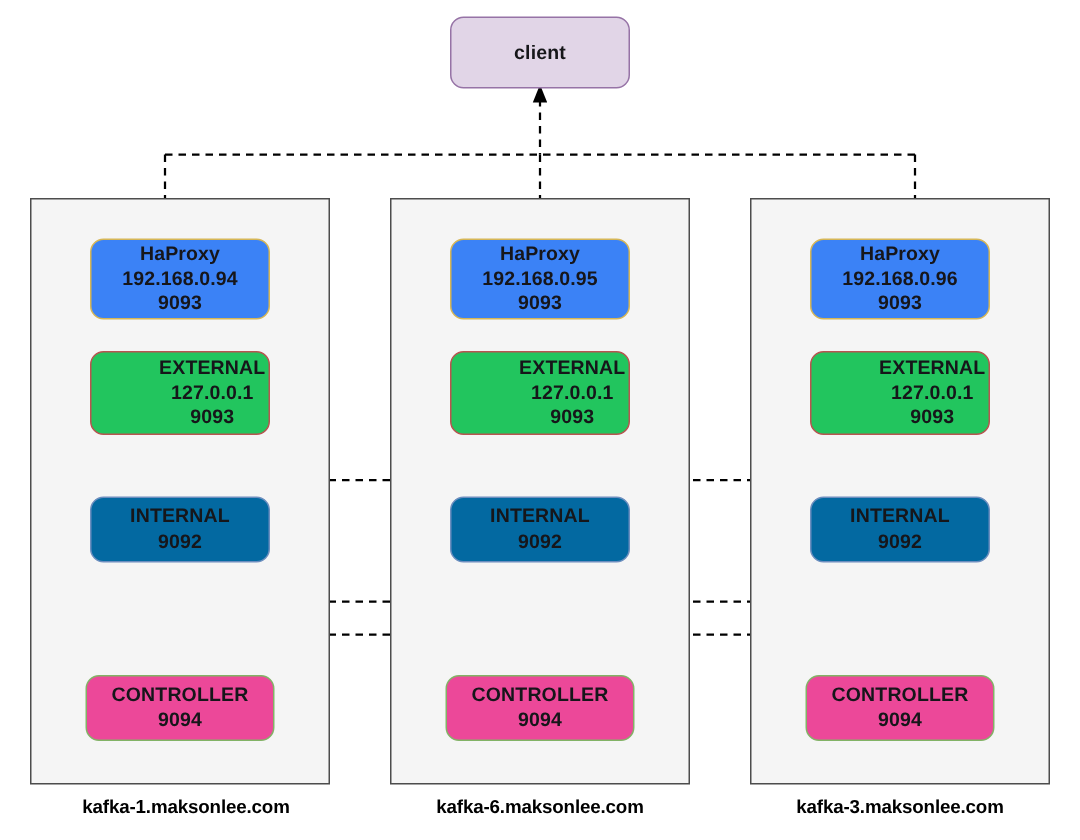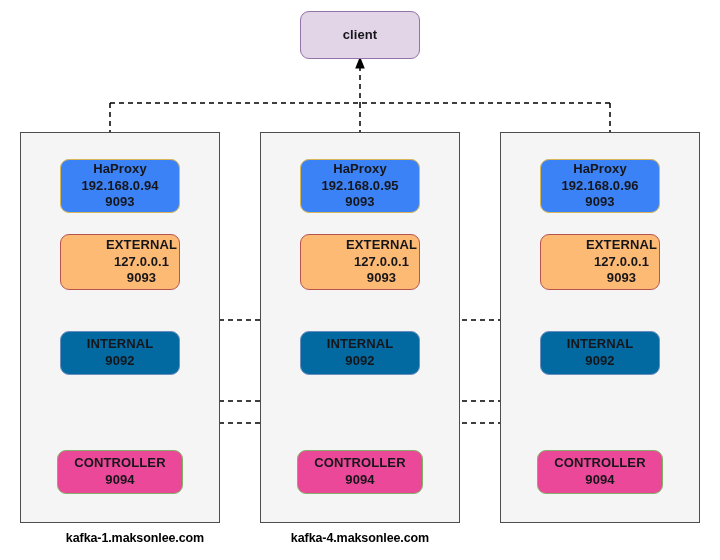--- a/index.html
+++ b/index.html
@@ -51,21 +51,21 @@
     position: absolute;
     text-align: center;
     font-size: 12.5px;
     font-weight: bold;
     color: #000000;
     letter-spacing: -0.1px;
   }
   
   .n-client   { background: #e1d5e7; border: 1.5px solid #9673a6; }
   .n-haproxy  { background: #3b82f6; border: 1.5px solid #d6b656; }
-  .n-external { background: #fdba74; border: 1.5px solid #b85450; padding-left: 43px; }
+  .n-external { background: #22c55e; border: 1.5px solid #b85450; padding-left: 43px; }
   .n-internal { background: #0369a1; border: 1.5px solid #6c8ebf; }
   .n-controller { background: #ec4899; border: 1.5px solid #82b366; }
 </style>
 </head>
 <body>
 
 <div id="diagram-root">
 
   <svg class="edges" viewBox="0 0 720 560">
     <defs>
@@ -141,21 +141,21 @@
   <div class="node n-internal" style="left:60px; top:331px; width:120px; height:44px;">
     <span class="line">INTERNAL</span>
     <span class="line">9092</span>
   </div>
 
   <div class="node n-controller" style="left:57px; top:450px; width:126px; height:44px;">
     <span class="line">CONTROLLER</span>
     <span class="line">9094</span>
   </div>
 
-  <div class="panel-label" style="left:35px; top:531px; width:200px;">kafka-1.maksonlee.com</div>
+  <div class="panel-label" style="left:24px; top:531px; width:200px;">kafka-1.maksonlee.com</div>
 
   <div class="panel" style="left:260px; top:132px; width:200px; height:391px;"></div>
 
   <div class="node n-haproxy" style="left:300px; top:159px; width:120px; height:54px;">
     <span class="line">HaProxy</span>
     <span class="line">192.168.0.95</span>
     <span class="line">9093</span>
   </div>
 
   <div class="node n-external" style="left:300px; top:234px; width:120px; height:56px;">
@@ -167,21 +167,21 @@
   <div class="node n-internal" style="left:300px; top:331px; width:120px; height:44px;">
     <span class="line">INTERNAL</span>
     <span class="line">9092</span>
   </div>
 
   <div class="node n-controller" style="left:297px; top:450px; width:126px; height:44px;">
     <span class="line">CONTROLLER</span>
     <span class="line">9094</span>
   </div>
 
-  <div class="panel-label" style="left:260px; top:531px; width:200px;">kafka-4.maksonlee.com</div>
+  <div class="panel-label" style="left:260px; top:531px; width:200px;">kafka-6.maksonlee.com</div>
 
   <div class="panel" style="left:500px; top:132px; width:200px; height:391px;"></div>
 
   <div class="node n-haproxy" style="left:540px; top:159px; width:120px; height:54px;">
     <span class="line">HaProxy</span>
     <span class="line">192.168.0.96</span>
     <span class="line">9093</span>
   </div>
 
   <div class="node n-external" style="left:540px; top:234px; width:120px; height:56px;">
@@ -193,14 +193,15 @@
   <div class="node n-internal" style="left:540px; top:331px; width:120px; height:44px;">
     <span class="line">INTERNAL</span>
     <span class="line">9092</span>
   </div>
 
   <div class="node n-controller" style="left:537px; top:450px; width:126px; height:44px;">
     <span class="line">CONTROLLER</span>
     <span class="line">9094</span>
   </div>
 
+  <div class="panel-label" style="left:500px; top:531px; width:200px;">kafka-3.maksonlee.com</div>
 
 </div>
 
 </body></html>

